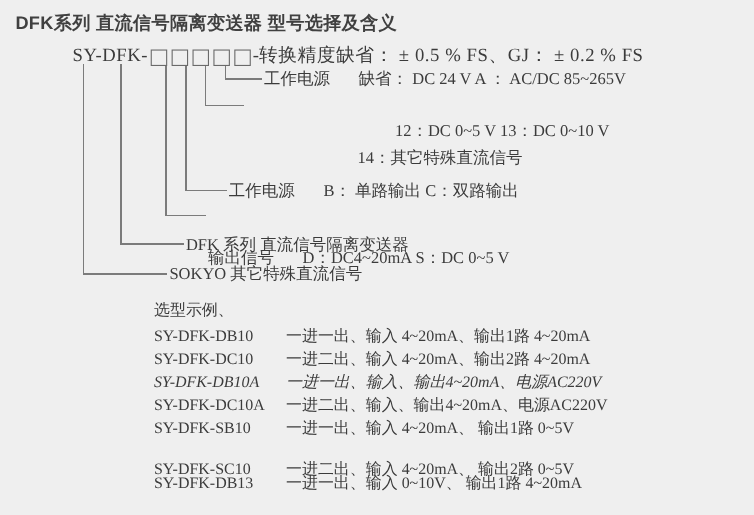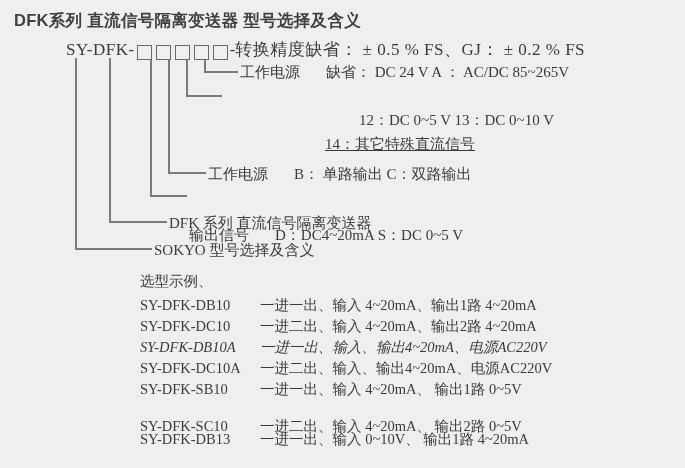--- a/index.html
+++ b/index.html
@@ -103,38 +103,38 @@
     <span>SY-DFK-</span><span class="boxrow"><span class="sqbox"></span><span class="sqbox"></span><span class="sqbox"></span><span class="sqbox"></span><span class="sqbox"></span></span><span class="dash">-</span><span>转换精度</span><span class="gap-l"></span><span>缺省：  ± 0.5 % FS、GJ：   ± 0.2 % FS</span>
   </div>
 
   <div class="desc" style="left:240px;top:64px;">
     <span class="cn">工作电源</span><span class="gap-l"></span><span>缺省：  DC 24 V   A ：  AC/DC 85~265V</span>
   </div>
 
   <div class="desc" style="left:325px;top:112px;margin-left:34px;">
     <span>12：DC 0~5 V       13：DC 0~10 V</span>
   </div>
-  <div class="desc" style="left:325px;top:136px;text-decoration:underline;">
+  <div class="desc" style="left:325px;top:136px;">
     <span>14：其它特殊直流信号</span>
   </div>
 
   <div class="desc" style="left:208px;top:166px;">
     <span class="cn">工作电源</span><span class="gap-l"></span><span>B： 单路输出           C：双路输出</span>
   </div>
 
   <div class="desc" style="left:189px;top:189px;margin-top:38px;">
     <span class="cn">输出信号</span><span class="gap-l"></span><span>D：DC4~20mA      S：DC 0~5 V</span>
   </div>
 
   <div class="desc" style="left:169px;top:215px;">
     <span>DFK 系列 直流信号隔离变送器</span>
   </div>
 
   <div class="desc" style="left:154px;top:242px;">
-    <span>SOKYO 型号选择及含义</span>
+    <span>SOKYO 其它特殊直流信号</span>
   </div>
 
   <div class="ex-title">选型示例、</div>
 
   <div class="ex-row" style="top:296px;">
     <span class="code">SY-DFK-DB10</span><span class="txt">一进一出、输入 4~20mA、输出1路 4~20mA</span>
   </div>
   <div class="ex-row" style="top:317px;">
     <span class="code">SY-DFK-DC10</span><span class="txt">一进二出、输入 4~20mA、输出2路 4~20mA</span>
   </div>

